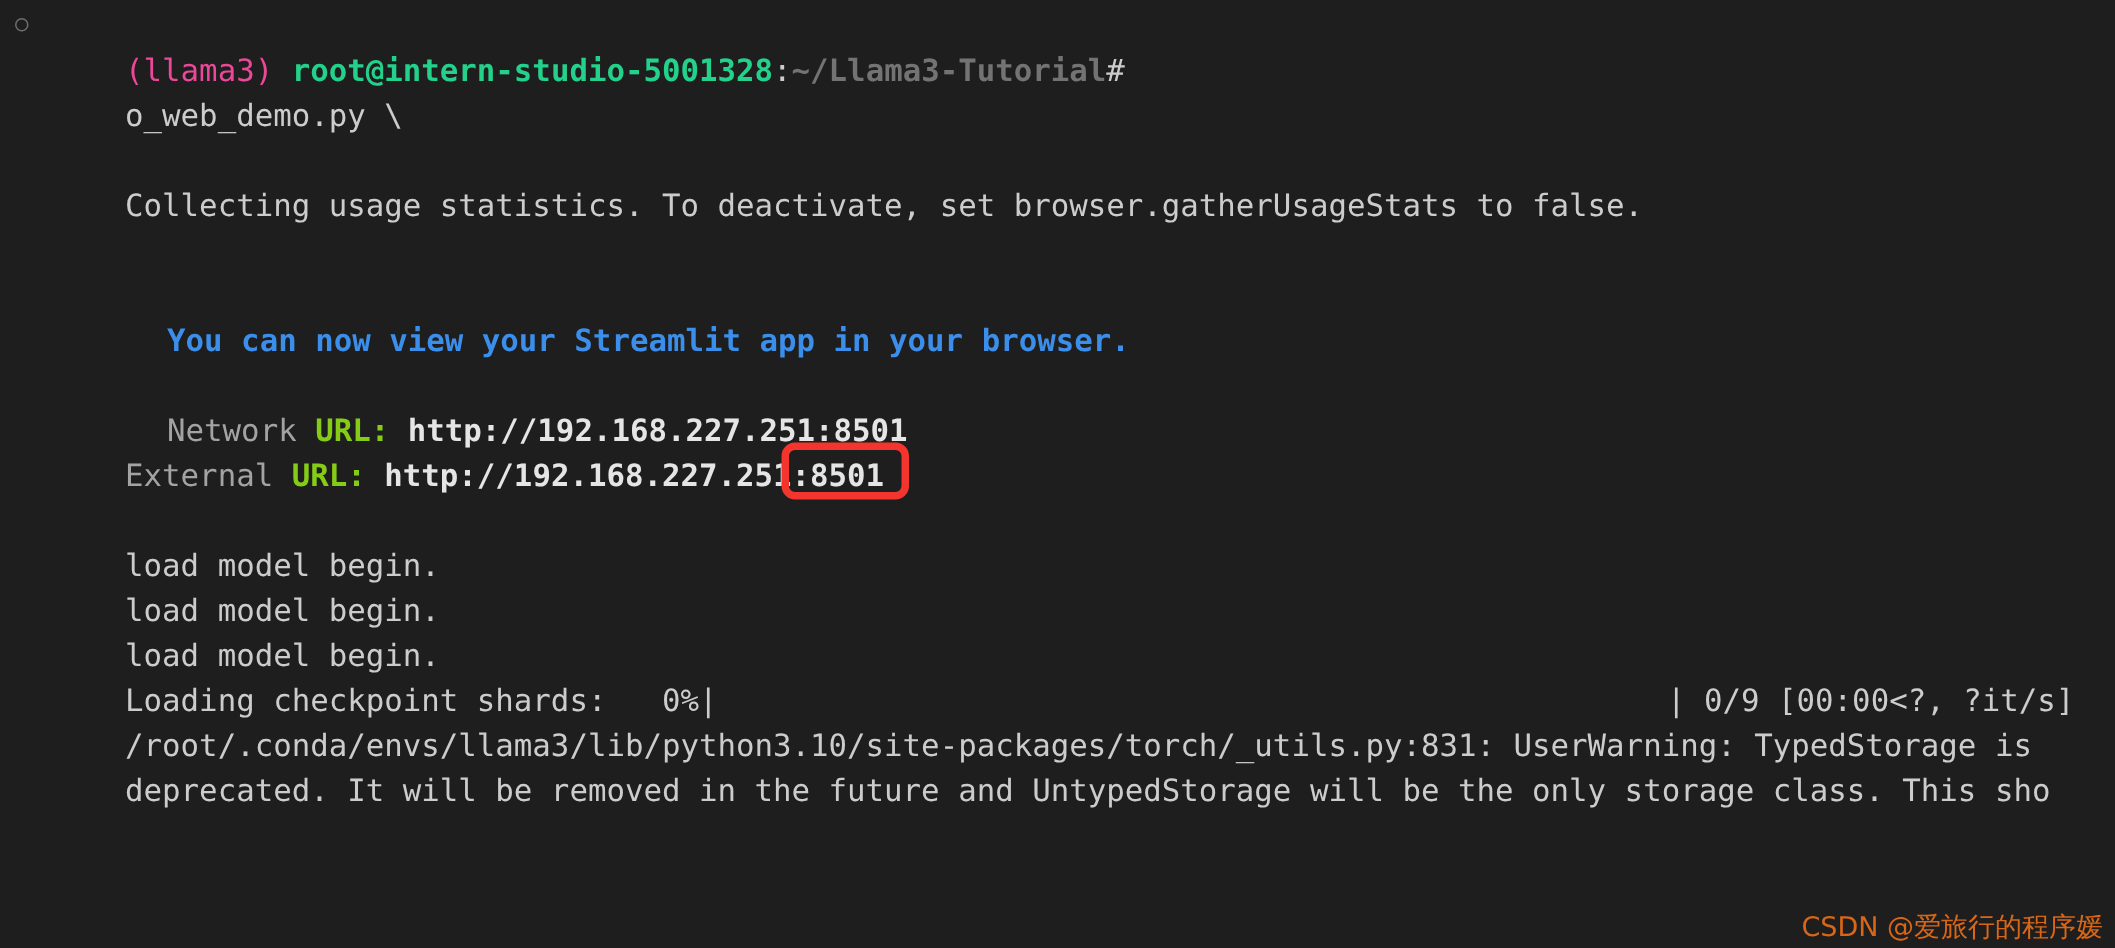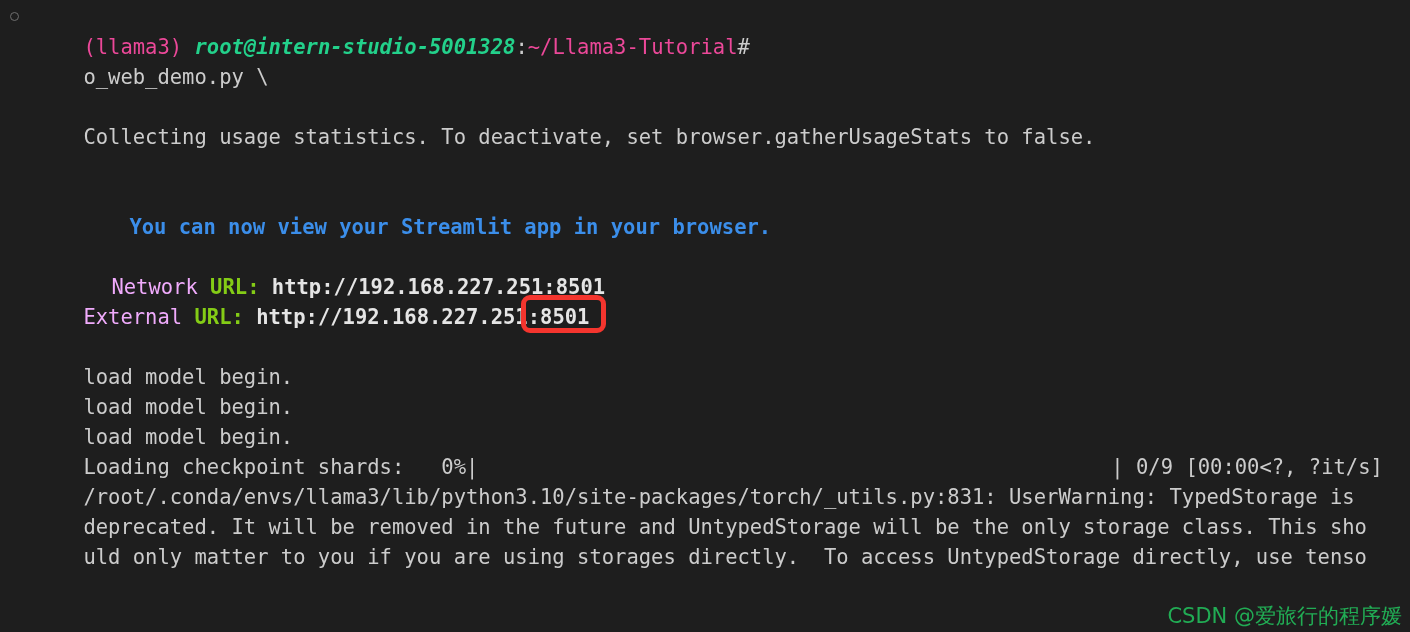--- a/index.html
+++ b/index.html
@@ -41,24 +41,24 @@
     top: 10px;
     width: 9px;
     height: 9px;
     border: 1.6px solid #6e6e6e;
     border-radius: 50%;
     box-sizing: border-box;
   }
 
   .plain    { color: #cccccc; }
   .white    { color: #ec4899; }
-  .green    { color: #23d18b; font-weight: bold; font-style: italic; }
-  .blue     { color: #ec4899; font-weight: normal; }
+  .green    { color: #23d18b; font-weight: bold; }
+  .blue     { color: #737373; font-weight: bold; }
   .blue-b   { color: #3b8eea; font-weight: bold; }
-  .cyanlbl  { color: #f0abfc; font-weight: normal; }
+  .cyanlbl  { color: #a3a3a3; font-weight: normal; }
   .urllbl   { color: #84cc16; font-weight: bold; }
   .urlval   { color: #e5e5e5; font-weight: bold; margin-top: 48px; }
   .hash     { color: #cccccc; }
 
   .blank { height: 30px; }
 
   
   #annot-box {
     position: absolute;
     left: 521px;
@@ -70,22 +70,22 @@
     box-sizing: border-box;
     pointer-events: none;
   }
 
   
   #watermark {
     position: absolute;
     right: 8px;
     bottom: 2px;
     font-family: "DejaVu Sans", "Liberation Sans", sans-serif;
-    font-size: 21px;
-    color: #22c55e;
+    font-size: 18px;
+    color: #f97316;
     opacity: 0.85;
     white-space: pre;
   }
 </style>
 </head>
 <body>
 
 <div id="terminal">
 
   <div class="line">
@@ -100,21 +100,21 @@
 
   <div class="line blank"></div>
 
   <div class="line">
     <span class="plain">Collecting usage statistics. To deactivate, set browser.gatherUsageStats to false.</span>
   </div>
 
   <div class="line blank"></div>
   <div class="line blank"></div>
 
-  <div class="line" style="padding-left:80px;">
+  <div class="line" style="padding-left:62px;">
     <span class="blue-b">You can now view your Streamlit app in your browser.</span>
   </div>
 
   <div class="line blank"></div>
 
   <div class="line" style="padding-left:62px;">
     <span class="cyanlbl">Network</span><span class="urllbl"> URL: </span><span class="urlval">http://192.168.227.251:8501</span>
   </div>
 
   <div class="line" style="">
@@ -137,23 +137,20 @@
     <span class="plain">Loading checkpoint shards:   0%|</span><span style="display:inline-block;width:633px;"></span><span class="plain">| 0/9 [00:00&lt;?, ?it/s]</span>
   </div>
 
   <div class="line">
     <span class="plain">/root/.conda/envs/llama3/lib/python3.10/site-packages/torch/_utils.py:831: UserWarning: TypedStorage is</span>
   </div>
   <div class="line">
     <span class="plain">deprecated. It will be removed in the future and UntypedStorage will be the only storage class. This sho</span>
   </div>
   <div class="line">
-    <span class="plain">uld only matter to you if you are using storages directly.  To access UntypedStorage directly, use tenso</span>
-  </div>
-  <div class="line">
     
   </div>
 
   <div id="annot-box"></div>
 
   <div id="watermark">CSDN @爱旅行的程序媛</div>
 
 </div>
 
 </body></html>

